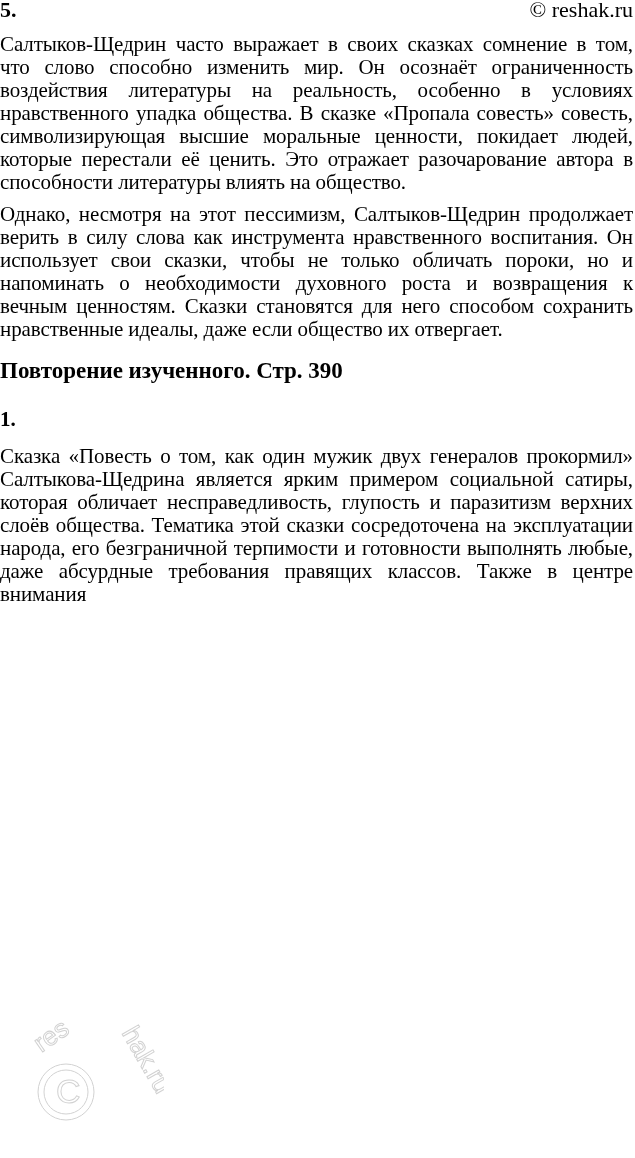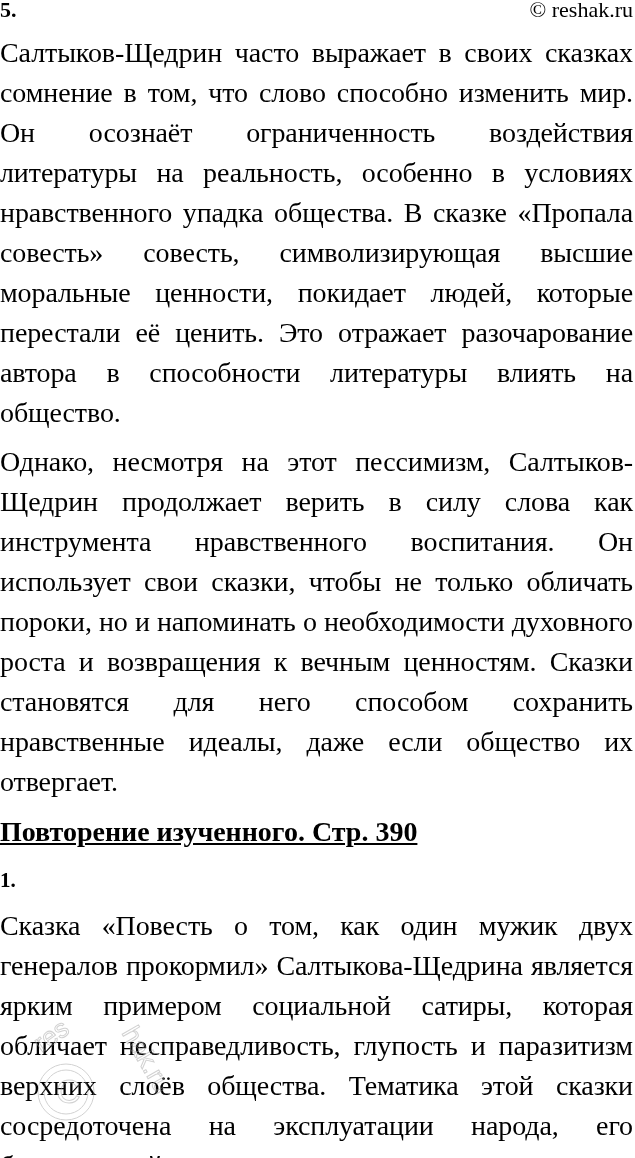--- a/index.html
+++ b/index.html
@@ -44,32 +44,31 @@
     font-size: 22px;
   }
   .body {
     position: absolute;
     left: 0;
     top: 33px;
     width: 633px;
   }
   p.para {
     margin: 0 0 8.5px 0;
-    line-height: 40px;
+    line-height: 23px;
     text-align: justify;
     text-align-last: left;
-    font-size: 28px;
+    font-size: 21px;
     letter-spacing: -0.1px;
   }
   .heading {
     margin: 0 0 4px 0;
     line-height: 44px;
     font-weight: bold;
-    font-size: 28px;
-    text-decoration: underline;
+    font-size: 23px;
   }
   .subheading {
     margin: 0 0 4px 0;
     line-height: 44px;
     font-weight: bold;
     font-size: 21px;
   }
   .watermark {
     position: absolute;
     left: 14px;

